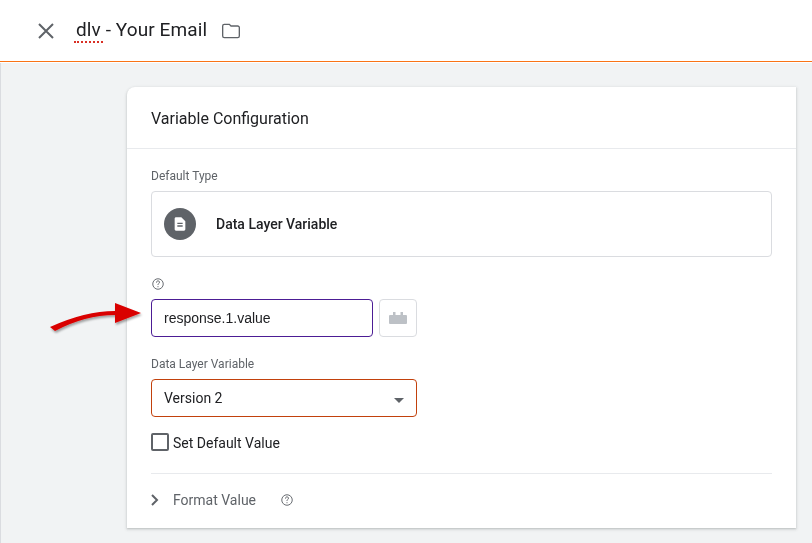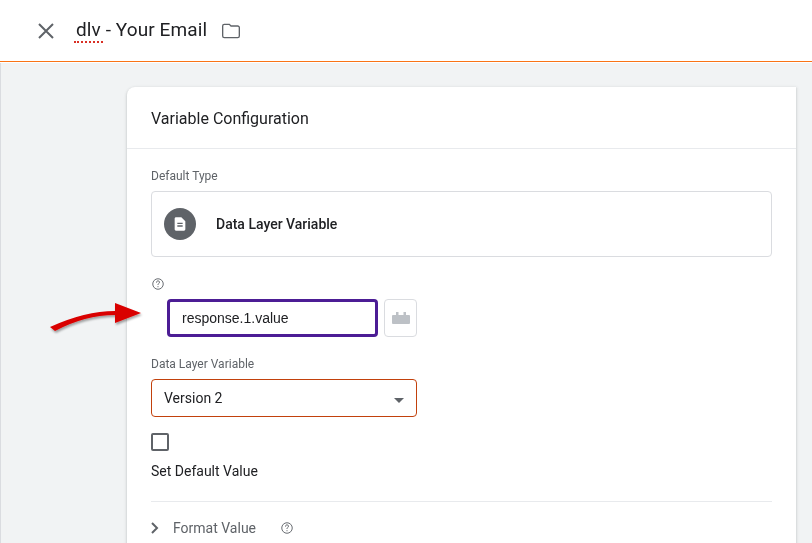--- a/index.html
+++ b/index.html
@@ -120,26 +120,25 @@
     color: #202124;
   }
   .input-row {
     display: flex;
     gap: 0;
     max-width: 266px;
   }
   .text-input {
     flex: 1;
     height: 38px;
-    border: 3px solid #4c1d95;
+    border: 1px solid #4c1d95;
     border-radius: 4px;
     padding: 0 12px;
     font-size: 14px;
     color: #202124;
-    margin-left: 16px;
   }
   .brick-btn {
     width: 38px;
     height: 38px;
     margin-left: 6px;
     border: 1px solid #dadce0;
     border-radius: 4px;
     display: flex;
     align-items: center;
     justify-content: center;
@@ -160,25 +159,24 @@
   }
   .select-val {
     font-size: 14px;
     color: #202124;
   }
   .select-caret {
     color: #5f6368;
   }
   .checkbox-row {
     display: flex;
-    align-items: flex-start;
-    gap: 12px;
+    align-items: flex-end;
+    gap: 4px;
     padding: 16px 0 22px 0;
     cursor: pointer;
-    flex-direction: column;
   }
   .checkbox {
     width: 18px;
     height: 18px;
     border: 2px solid #5f6368;
     border-radius: 2px;
   }
   .checkbox-label {
     font-size: 14px;
     color: #202124;

